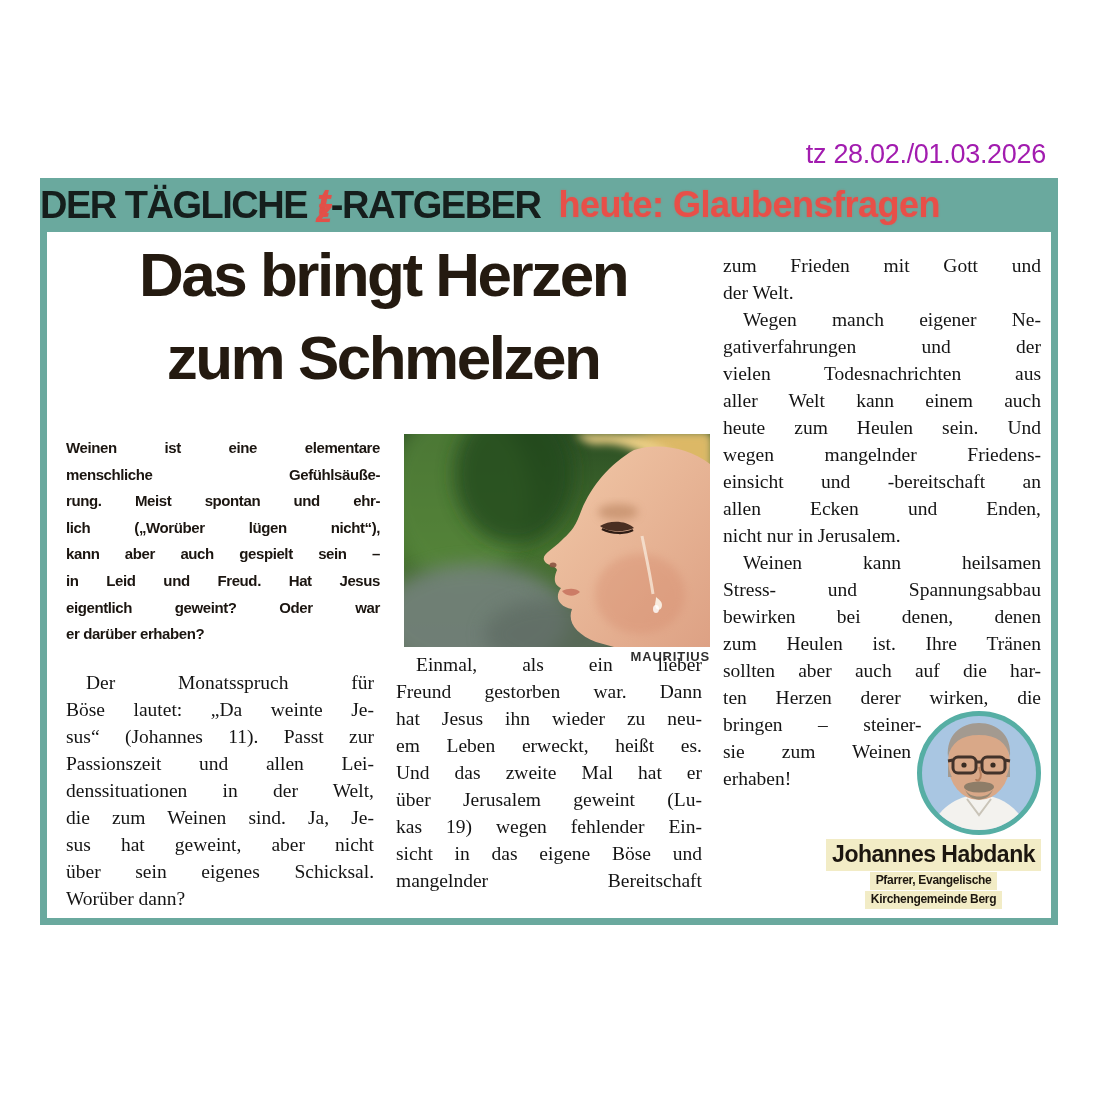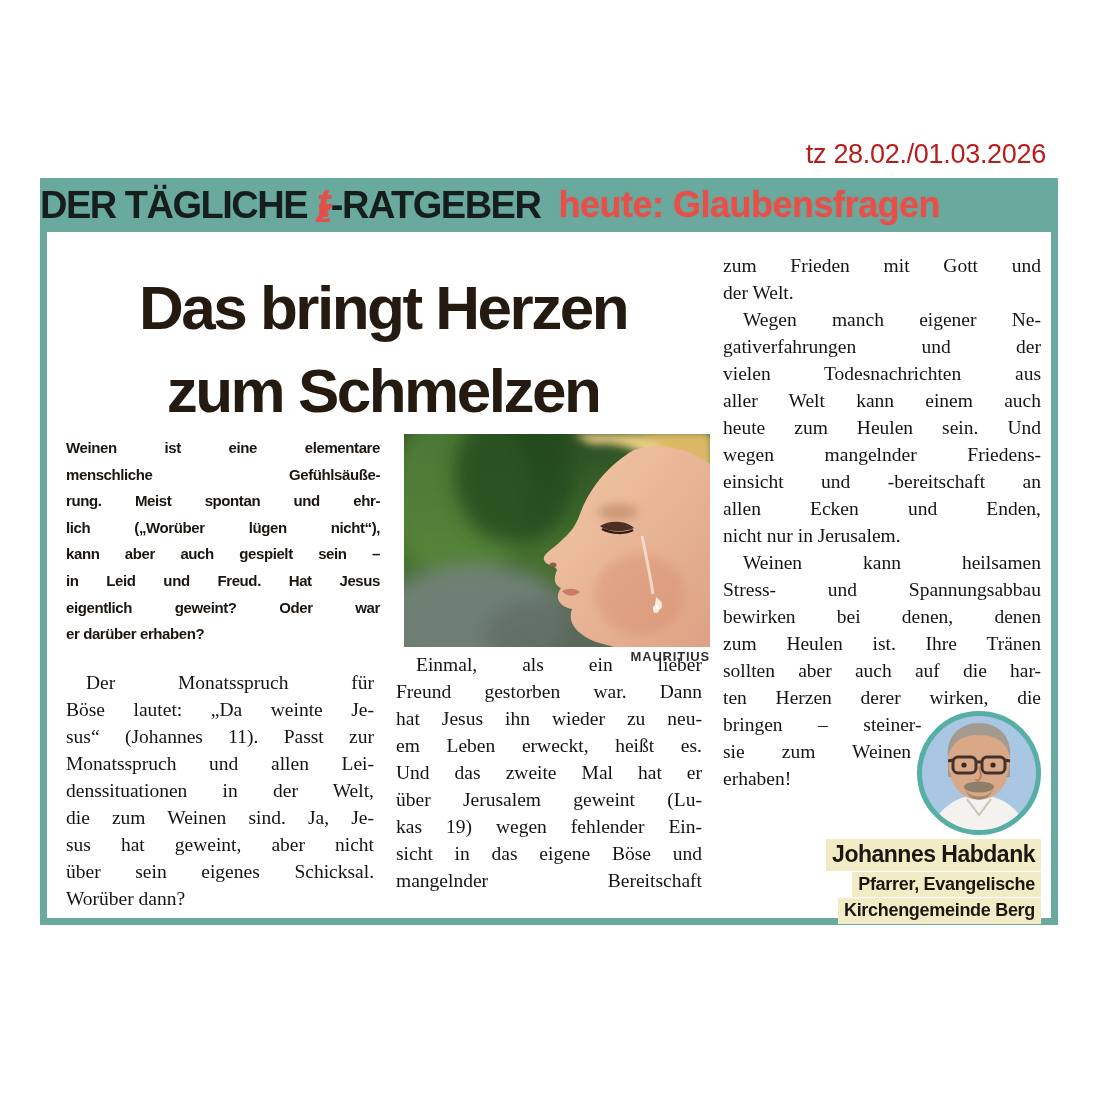--- a/index.html
+++ b/index.html
@@ -4,21 +4,21 @@
 <style>
   html,body { margin:0; padding:0; }
   body {
     width:1098px; height:1098px; position:relative;
     background:#ffffff; overflow:hidden;
     font-family:"Liberation Sans", sans-serif;
     -webkit-font-smoothing:antialiased;
   }
   .date-note {
     position:absolute; top:139px; right:52px;
-    font-size:27px; color:#b91c1c; letter-spacing:-0.3px;
+    font-size:27px; color:#a21caf; letter-spacing:-0.3px;
   }
   .frame {
     position:absolute; left:40px; top:178px; width:1018px; height:747px;
     background:#6aa99e; box-sizing:border-box;
   }
   .header-bar {
     position:absolute; left:0; top:0; right:0; height:54px;
     display:flex; align-items:center; box-sizing:border-box;
     white-space:nowrap;
   }
@@ -36,21 +36,21 @@
   .header-topic {
     font-weight:bold; font-size:36px; letter-spacing:-0.5px;
     color:#e84f48; margin-left:18px;
     text-shadow:0 0 2px rgba(232,79,72,.45);
   }
   .content {
     position:absolute; left:7px; right:7px; top:54px; bottom:7px;
     background:#ffffff;
   }
   .headline {
-    position:absolute; left:12px; top:34px; width:648px;
+    position:absolute; left:12px; top:1px; width:648px;
     text-align:center; font-weight:bold; font-size:62px; line-height:83px;
     letter-spacing:-2.5px; color:#241a10;
   }
   .intro {
     position:absolute; left:19px; top:203px; width:314px;
     font-weight:bold; font-size:15px; line-height:26.6px;
     letter-spacing:-0.4px; color:#1b1510;
   }
   .photo-wrap { position:absolute; left:349px; top:202px; width:306px;padding-left:8px; }
   .photo-wrap svg { display:block; }
@@ -67,26 +67,26 @@
   .col3 { left:676px; top:20px;  width:318px; }
   .tline { text-align:justify; text-align-last:justify; }
   .tline-last { text-align-last:left; }
   .para-indent .tline:first-child { text-indent:20px; }
   .para { margin:0; }
   .portrait {
     float:right; width:124px; height:124px;
     margin:0 0 2px 8px; shape-outside:circle(50% at 50% 50%);
   }
   .credit {
-    clear:right; float:right; text-align:right; margin-top:2px;
+    clear:right; float:right; text-align:center; margin-top:2px;
     font-family:"Liberation Sans", sans-serif; line-height:1.25;
   }
   .credit .hl { background:#f2ecc6; padding:1px 6px 2px 6px; display:inline-block; }
   .credit-name { font-size:23px; font-weight:bold; color:#1c160f; letter-spacing:-0.5px; }
-  .credit-role { font-size:18px; font-weight:bold; color:#1c160f; letter-spacing:-0.3px; margin-top:1px; }
+  .credit-role { font-size:12px; font-weight:bold; color:#1c160f; letter-spacing:-0.3px; margin-top:1px; }
 </style>
 </head>
 <body>
 
 <div class="date-note">tz 28.02./01.03.2026</div>
 
 <div class="frame">
 
   <div class="header-bar">
     <div class="header-title">
@@ -157,21 +157,21 @@
           <ellipse cx="252" cy="175" rx="3" ry="4" fill="#ffffff" opacity="0.8"></ellipse>
         </g>
       </svg>
       <div class="photo-credit">MAURITIUS</div>
     </div>
 
     <div class="col col1 para para-indent">
         <div class="tline">Der Monatsspruch für</div>
         <div class="tline">Böse lautet: „Da weinte Je-</div>
         <div class="tline">sus“ (Johannes 11). Passt zur</div>
-        <div class="tline">Monatsspruch und allen Lei-</div>
+        <div class="tline">Passionszeit und allen Lei-</div>
         <div class="tline">denssituationen in der Welt,</div>
         <div class="tline">die zum Weinen sind. Ja, Je-</div>
         <div class="tline">sus hat geweint, aber nicht</div>
         <div class="tline">über sein eigenes Schicksal.</div>
         <div class="tline tline-last">Worüber dann?</div>
       </div>
 
     <div class="col col2 para para-indent">
         <div class="tline">Einmal, als ein lieber</div>
         <div class="tline">Freund gestorben war. Dann</div>

